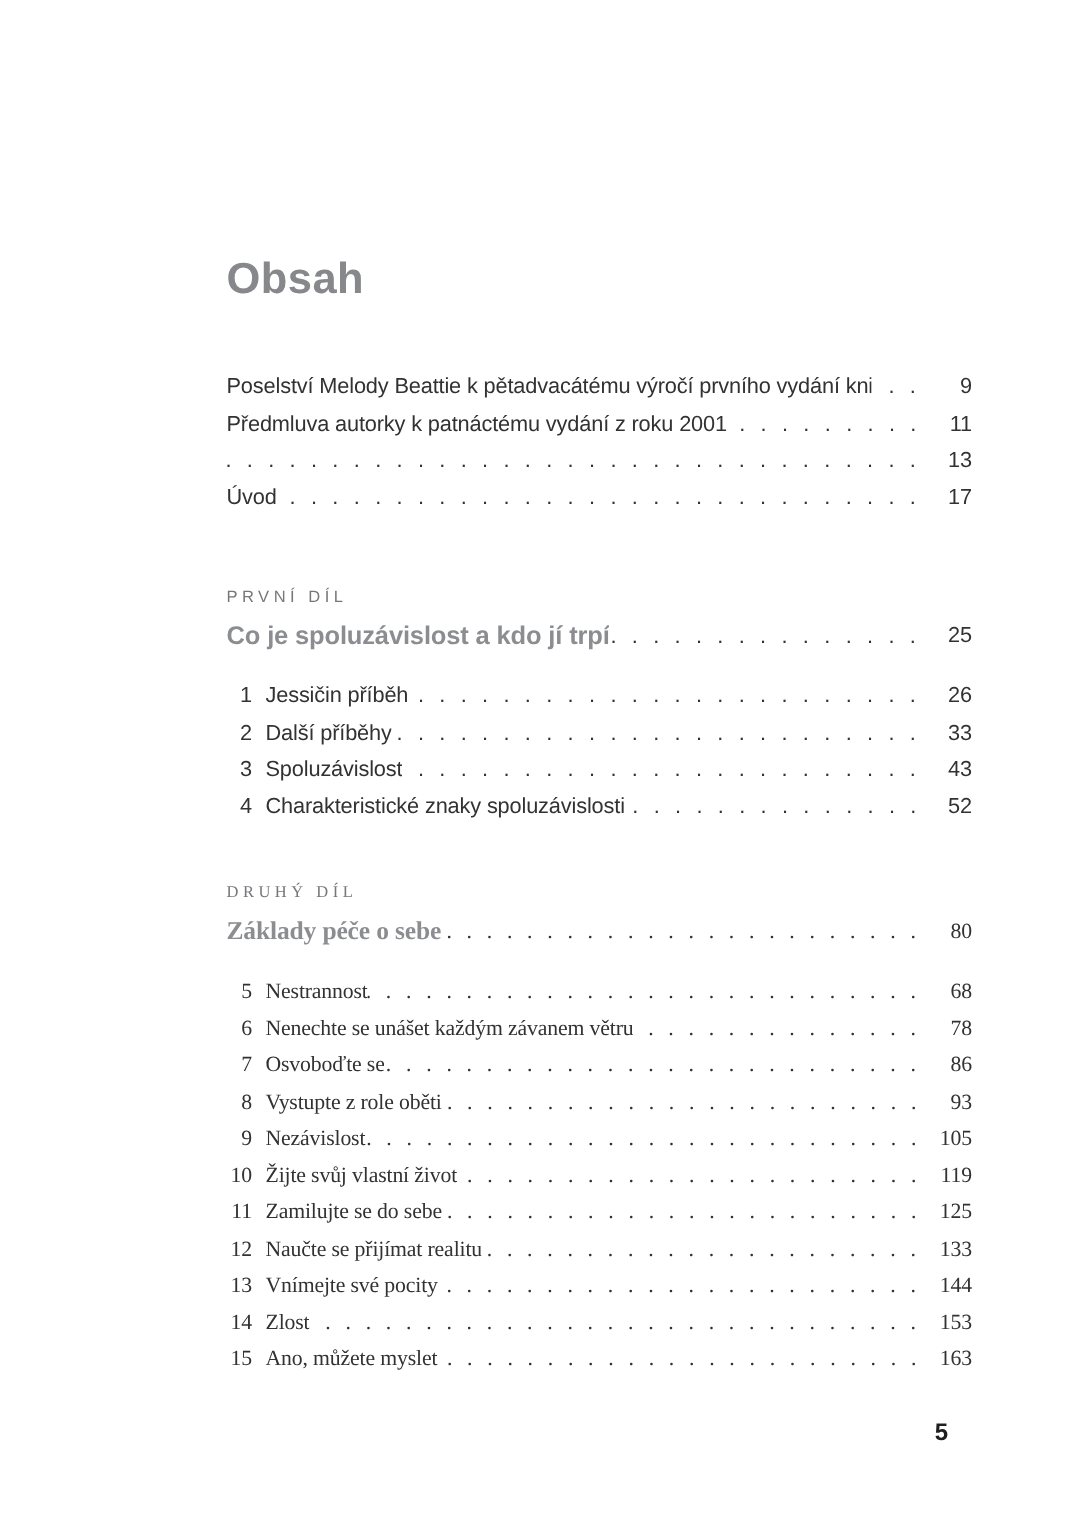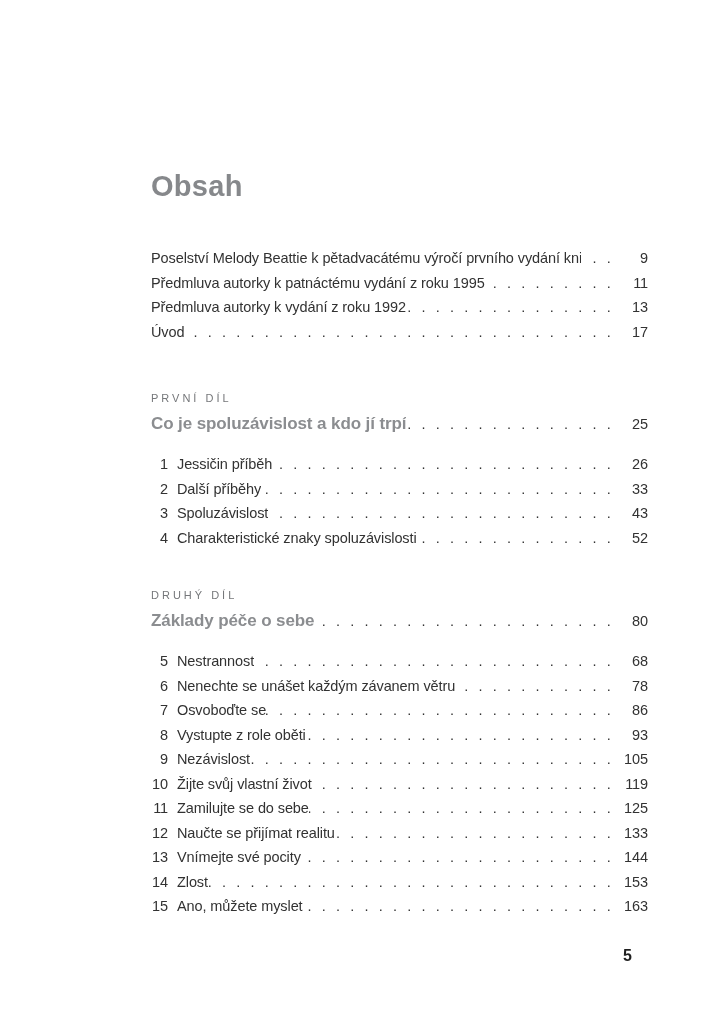--- a/index.html
+++ b/index.html
@@ -54,21 +54,21 @@
   .leader::after {
     content: ". . . . . . . . . . . . . . . . . . . . . . . . . . . . . . . . . . . . . . . . . . . . . . . . . . . . . . . . . . . .";
     letter-spacing: 3.1px;
   }
   .pg {
     flex: none;
     min-width: 26px;
     text-align: right;
   }
   .section { margin-top: 47px; }
-  .section + .section { margin-top: 38px; }
+  .section + .section { margin-top: 38px; font-family: Liberation Serif, serif; }
   .part-label {
     font-size: 11px;
     letter-spacing: 3px;
     color: #75777a;
     line-height: 14px;
     margin-bottom: 8px;
     font-weight: 400;
   }
   .section-title-row {
     display: flex;
@@ -99,26 +99,25 @@
 
     <h1 class="book-title">Obsah</h1>
 
     <div>
       <div class="row">
         <span class="t">Poselství Melody Beattie k pětadvacátému výročí prvního vydání knihy</span>
         <span class="leader"></span>
         <span class="pg">9</span>
       </div>
       <div class="row">
-        <span class="t">Předmluva autorky k patnáctému vydání z roku 1995</span>
+        <span class="t">Předmluva autorky k patnáctému vydání z roku 2001</span>
         <span class="leader"></span>
         <span class="pg">11</span>
       </div>
       <div class="row">
-        <span class="t">Předmluva autorky k vydání z roku 1992</span>
         <span class="leader"></span>
         <span class="pg">13</span>
       </div>
       <div class="row">
         <span class="t">Úvod</span>
         <span class="leader"></span>
         <span class="pg">17</span>
       </div>
     </div>
 

